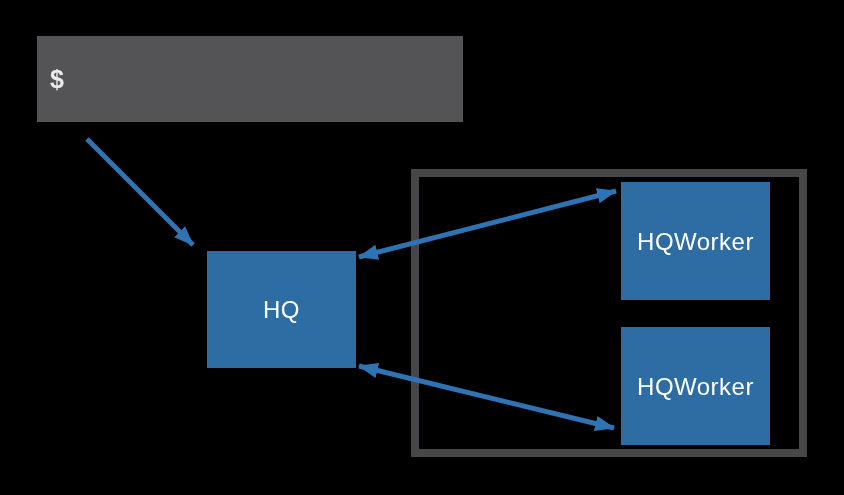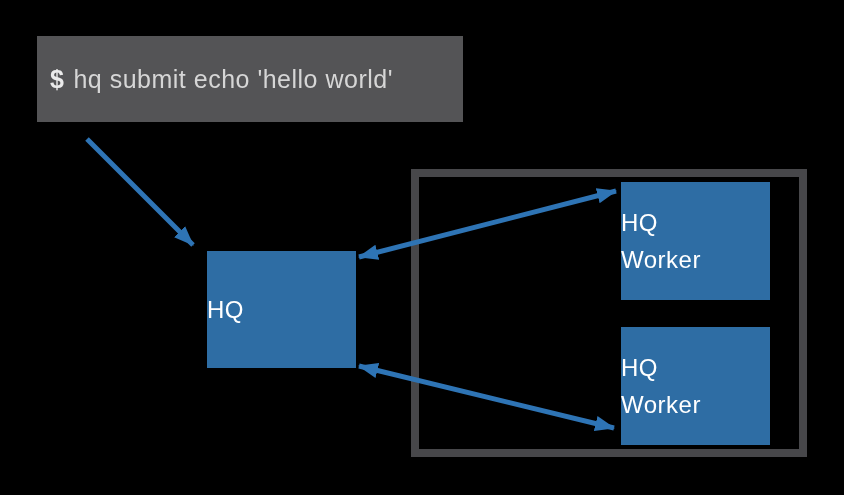--- a/index.html
+++ b/index.html
@@ -34,22 +34,21 @@
   .terminal-box .prompt {
     color: var(--prompt-text, #ebebeb);
     font-weight: bold;
     margin-right: 9px;
   }
   .node {
     position: absolute;
     background: var(--node-bg, #2e6da4);
     color: var(--node-text, #ffffff);
     display: flex;
-    flex-direction: column;
-    align-items: flex-start;
+    align-items: center;
     justify-content: center;
     text-align: center;
     font-size: 24px;
     font-weight: 300;
     line-height: 37px;
     letter-spacing: 0.5px;
   }
   .server-node {
     left: 207px;
     top: 251px;
@@ -94,21 +93,20 @@
     fill: var(--arrow, #2e74b5);
   }
 </style>
 </head>
 <body>
 
 <div class="canvas">
 
   <div class="terminal-box">
     <span class="prompt">$</span>
-    <span class="command">hq submit echo 'hello world'</span>
   </div>
 
   <div class="worker-group"></div>
 
   <svg class="arrows" viewBox="0 0 844 495">
     <defs>
       <marker id="head-end" markerUnits="userSpaceOnUse" markerWidth="20" markerHeight="16" viewBox="0 0 18 14" refX="17" refY="7" orient="auto">
         <path d="M0,0 L18,7 L0,14 Z"></path>
       </marker>
       <marker id="head-start" markerUnits="userSpaceOnUse" markerWidth="20" markerHeight="16" viewBox="0 0 18 14" refX="17" refY="7" orient="auto-start-reverse">

